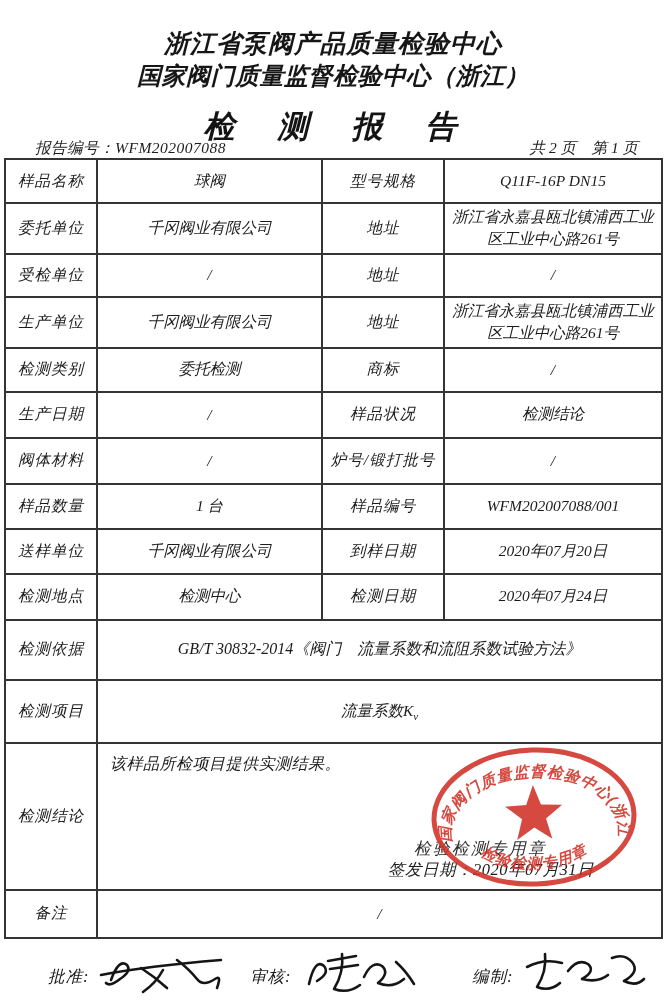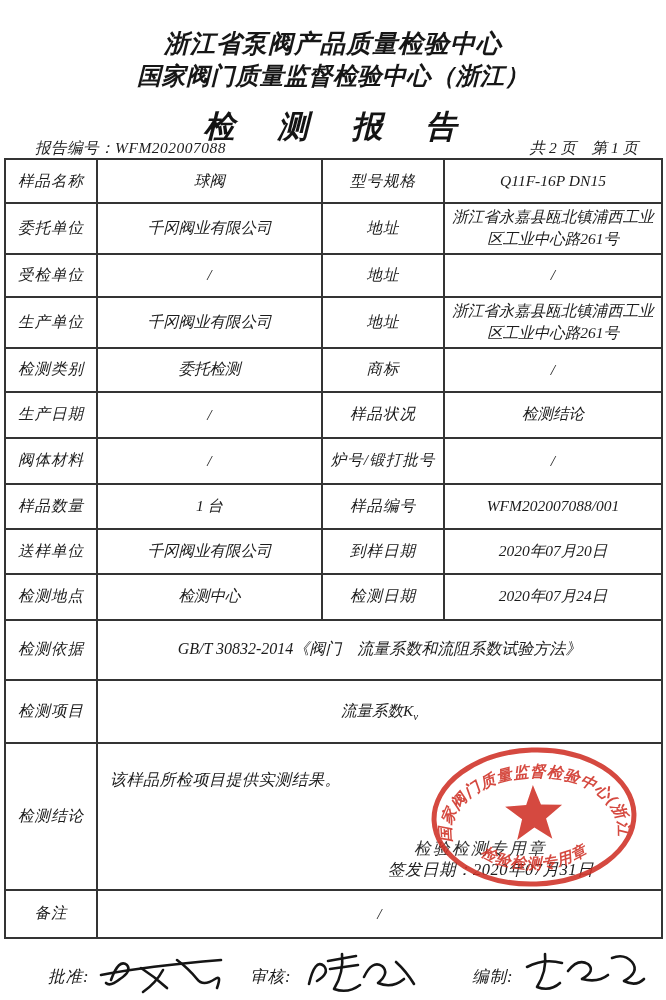--- a/index.html
+++ b/index.html
@@ -30,21 +30,21 @@
     border-collapse:collapse; table-layout:fixed; }
   table.report td { border:2px solid #343434; text-align:center; vertical-align:middle;
     font-size:15.5px; color:#1b1b1b; padding:2px 4px; }
   td.lab { letter-spacing:1px; font-size:16px; white-space:nowrap; }
   td.addr { font-size:15px; line-height:1.45; }
   .rh44{height:44px}.rh47{height:47px}.rh43{height:43px}.rh49{height:49px}
   .rh46{height:46px}.rh45{height:45px}.rh65{height:60px}.rh63{height:63px}
   .rh147{height:147px}.rh48{height:48px}
   td.top-left { text-align:left; vertical-align:top; padding:10px 12px; font-size:16px; }
   td.concl { position:relative; text-align:left; vertical-align:top; padding:0; }
-  .concl-text { position:absolute; top:26px; left:12px; font-size:16px; letter-spacing:0.5px; }
+  .concl-text { position:absolute; top:10px; left:12px; font-size:16px; letter-spacing:0.5px; }
   .seal-placeholder { position:absolute; top:94px; left:316px; font-size:16.5px;
     letter-spacing:2.5px; color:#2f2f2f; z-index:1; }
   .issue-date { position:absolute; top:115px; left:290px; font-size:16.5px;
     letter-spacing:0.5px; color:#1d1d1d; z-index:1; }
   .stamp { position:absolute; top:1px; left:331px; width:210px; height:144px;
     z-index:2; opacity:0.88; transform:rotate(-2deg); }
 
   
   .footer { position:absolute; top:948px; left:0; width:666px; height:52px; }
   .sig-block { position:absolute; display:flex; align-items:flex-end; }

